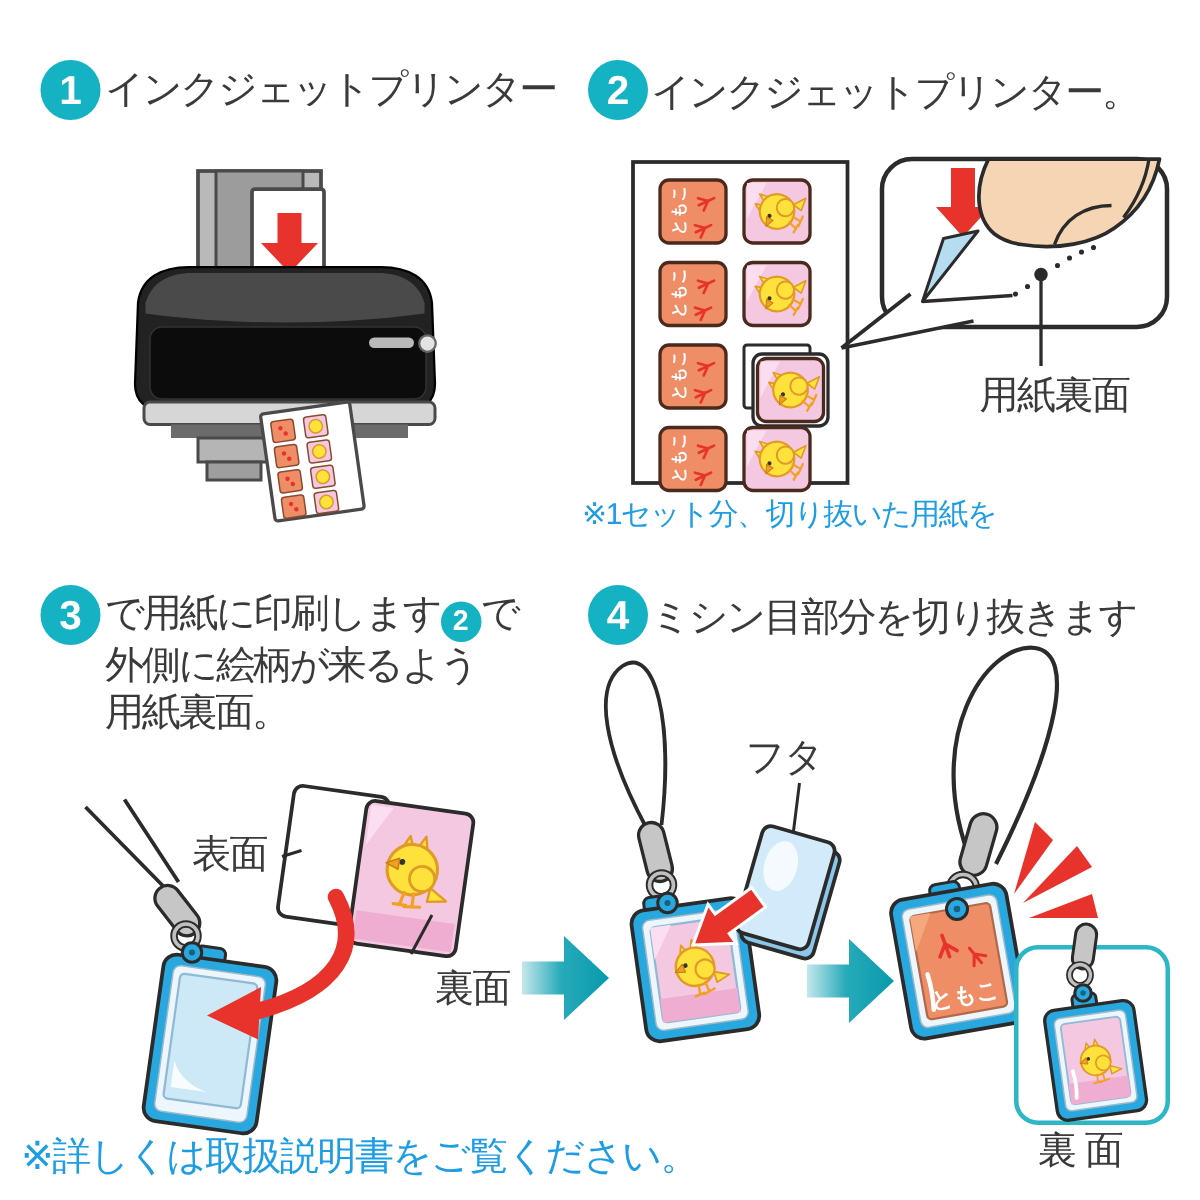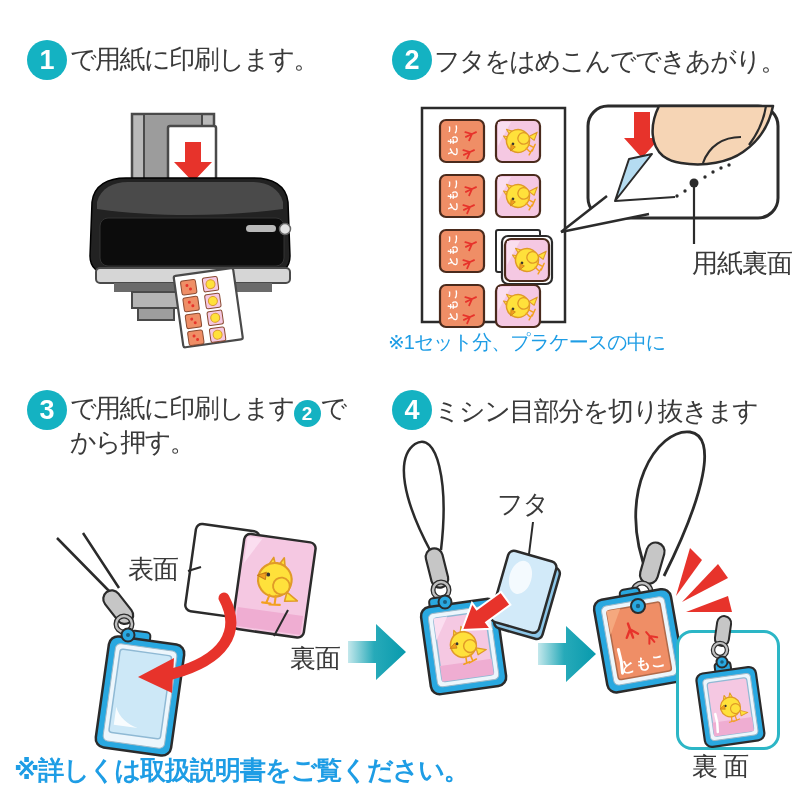--- a/index.html
+++ b/index.html
@@ -9,21 +9,21 @@
   .num-circle{display:flex;align-items:center;justify-content:center;width:40px;height:40px;
               border-radius:50%;background:var(--accent-teal,#14b2c2);color:#fff;
               font-weight:bold;font-size:27px;line-height:1}
   .step-title{font-size:26px;letter-spacing:-1.5px;line-height:33px;white-space:nowrap;font-weight:500}
   .step-lines div{font-size:26px;letter-spacing:-1.5px;line-height:31px;white-space:nowrap;font-weight:500}
   .ref-badge{display:inline-block;width:27px;height:27px;border-radius:50%;
              background:var(--accent-teal,#14b2c2);color:#fff;font-size:19px;font-weight:bold;
              text-align:center;line-height:27px;vertical-align:-3px;letter-spacing:0}
   .label{font-size:26px;letter-spacing:-1px;line-height:33px;white-space:nowrap;font-weight:500}
   .note-blue{color:var(--note-blue,#1e9de5);font-size:20px;letter-spacing:-1px;white-space:nowrap}
-  .footer-note{color:var(--note-blue,#1e9de5);font-size:26px;letter-spacing:-1px;white-space:nowrap;font-weight:700}
+  .footer-note{color:var(--note-blue,#1e9de5);font-size:26px;letter-spacing:-1px;white-space:nowrap;font-weight:400}
   .inset-box{width:104px;height:120px;border:3.5px solid #2cb6c6;border-radius:16px;background:#fff;box-sizing:border-box}
   svg{overflow:visible}
   .fill-red{fill:var(--arrow-red,#e7332b)}
   .stroke-red{stroke:var(--arrow-red,#e7332b)}
   .fill-salmon{fill:var(--card-salmon,#ef8e66)}
   .fill-pink{fill:var(--card-pink,#f5c8e2)}
   .fill-case{fill:var(--case-blue,#29a8e0)}
   .fill-yellow{fill:var(--chick-yellow,#ffe13b)}
   .card-name-text{fill:#fff;font-weight:bold;font-family:"Liberation Sans","DejaVu Sans",sans-serif}
 </style>
@@ -45,21 +45,21 @@
         <path d="M -3,15 L -5,23 M 3,15 L 3,23 M -9,23 L -1,23 M -2,24 L 8,23" stroke="#f2a01f" stroke-width="2" fill="none" stroke-linecap="round"></path>
       </g>
       <g id="footprint-def">
         <path d="M 0,0 L -6,-7 M 0,0 L 0,-9 M 0,0 L 6,-7 M 0,0 L 0,6" class="stroke-red" stroke-width="2.4" fill="none" stroke-linecap="round"></path>
       </g>
     </defs>
   </svg>
 
   <div class="abs num-circle" style="left:27px;top:40px">1</div>
   <div class="abs step-title" style="left:70px;top:43px">
-    <div>で用紙に印刷します。</div>
+    <div>インクジェットプリンター</div>
   </div>
 
   <svg class="abs" style="left:56px;top:106px" width="265" height="245" viewBox="0 0 265 245">
 
     <rect x="76" y="8" width="82" height="88" fill="#b9b9b9" stroke="#4a4a4a" stroke-width="2.5"></rect>
     <rect x="88" y="8" width="58" height="74" fill="#9c9c9c" stroke="#4a4a4a" stroke-width="2"></rect>
 
     <g>
       <rect x="112" y="20" width="48" height="70" rx="2" fill="#ffffff" stroke="#4a4a4a" stroke-width="2.5"></rect>
       <polygon class="fill-red" points="129,36 145,36 145,56 156,56 137,76 118,56 129,56"></polygon>
@@ -104,21 +104,21 @@
         <rect x="128" y="223" width="15" height="14" rx="2" class="fill-salmon" stroke="#8a4a30" stroke-width="1"></rect>
         <circle cx="134" cy="228" r="1.5" class="fill-red"></circle>
           <circle cx="137" cy="232" r="1.5" class="fill-red"></circle>
         <rect x="150" y="223" width="15" height="14" rx="2" class="fill-pink" stroke="#8a4a30" stroke-width="1"></rect>
         <circle cx="157.5" cy="230" r="4.5" class="fill-yellow" stroke="#d99a2c" stroke-width="1"></circle>
       </g>
     </g>
   </svg>
 
   <div class="abs num-circle" style="left:392px;top:40px">2</div>
-  <div class="abs step-title" style="left:434px;top:45px">フタをはめこんでできあがり。</div>
+  <div class="abs step-title" style="left:434px;top:45px">インクジェットプリンター。</div>
 
   <svg class="abs" style="left:402px;top:98px" width="170" height="240" viewBox="0 0 170 240">
     <rect x="20" y="10" width="143" height="214" fill="#fff" stroke="#2b2b2b" stroke-width="2.5"></rect>
 
     <g>
       <rect x="38" y="22" width="44" height="42" rx="6" class="fill-salmon" stroke="#4a2a1c" stroke-width="2.2"></rect>
       <text transform="translate(54,59) rotate(-90)" font-size="11" class="card-name-text">ともこ</text>
       <use href="#footprint-def" transform="translate(70,36) rotate(-115) scale(0.75)"></use>
       <use href="#footprint-def" transform="translate(68,54) rotate(-115) scale(0.75)"></use>
     </g>
@@ -185,30 +185,31 @@
         <circle cx="132" cy="95" r="1.7"></circle>
       <circle cx="152" cy="81" r="1.7"></circle>
         <circle cx="160" cy="76" r="1.7"></circle>
       <circle cx="168" cy="72" r="1.7"></circle>
         <circle cx="176" cy="69" r="1.7"></circle>
     </g>
     <circle cx="141" cy="87" r="4.5" fill="#2b2b2b"></circle>
     <path d="M 141,91 L 141,148" stroke="#2b2b2b" stroke-width="2.2"></path>
   </svg>
 
-  <div class="abs label" style="left:692px;top:247px">
+  <div class="abs label" style="left:653px;top:247px">
     <div>用紙裏面</div>
   </div>
 
-  <div class="abs note-blue" style="left:388px;top:329px">※1セット分、プラケースの中に</div>
+  <div class="abs note-blue" style="left:388px;top:329px">※1セット分、切り抜いた用紙を</div>
 
   <div class="abs num-circle" style="left:27px;top:390px">3</div>
   <div class="abs step-lines" style="left:70px;top:393px">
     <div><span>で用紙に印刷します</span><span class="ref-badge">2</span><span>で</span></div>
-    <div>から押す。</div>
+    <div>外側に絵柄が来るよう</div>
+    <div>用紙裏面。</div>
   </div>
 
   <svg class="abs" style="left:38px;top:514px" width="310" height="256" viewBox="0 0 310 256">
 
     <g transform="rotate(8 190 60)">
       <rect x="152" y="14" width="64" height="88" rx="6" fill="#fff" stroke="#2b2b2b" stroke-width="2.5"></rect>
     </g>
 
     <g transform="rotate(8 238 72)">
       <rect x="200" y="24" width="72" height="96" rx="6" class="fill-pink" stroke="#2b2b2b" stroke-width="2.5"></rect>

